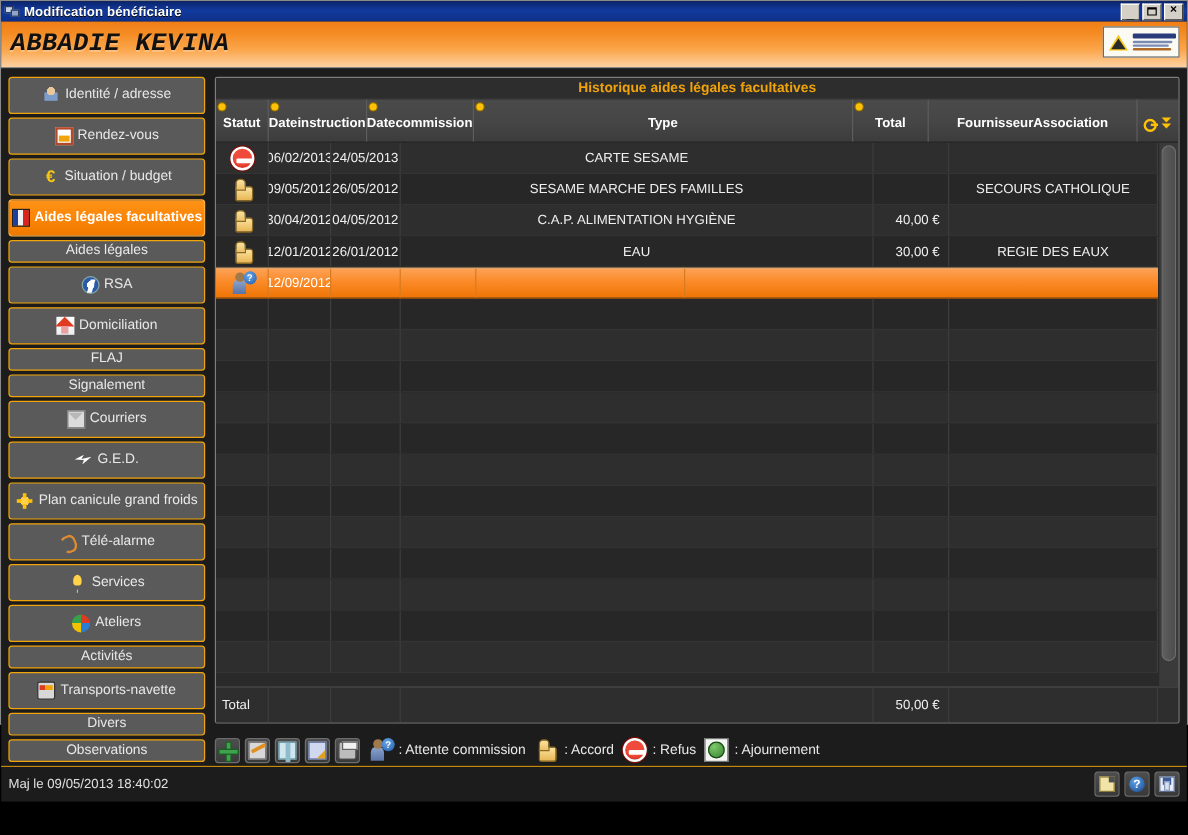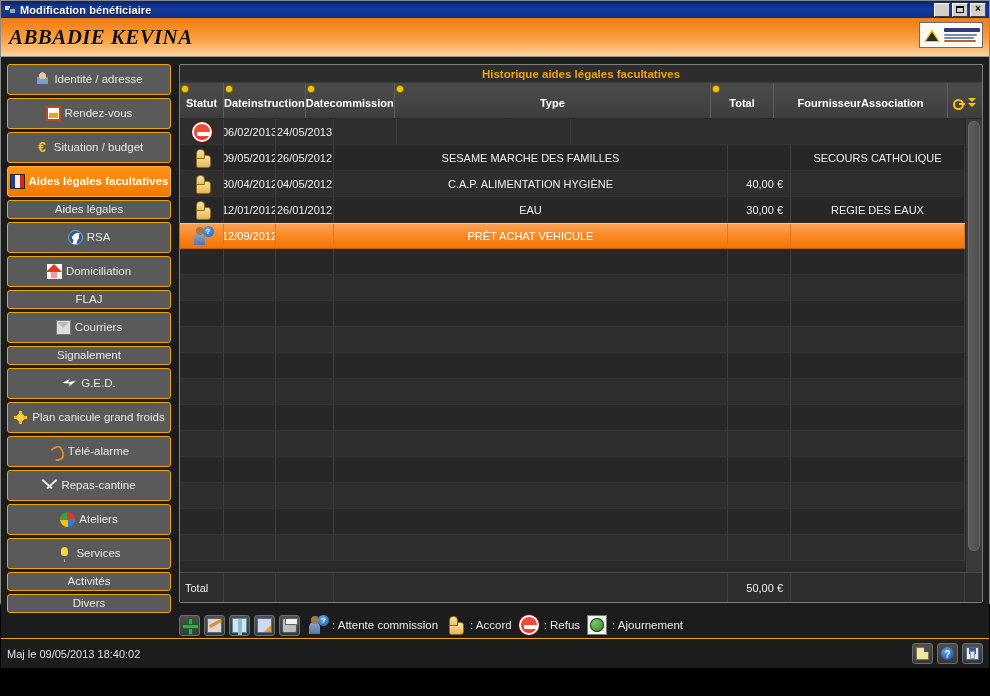--- a/index.html
+++ b/index.html
@@ -59,21 +59,21 @@
   .winbtn.close .gl { font-size: 10px; }
 
   
   .banner {
     height: 39px; flex: 0 0 39px;
     background: linear-gradient(180deg,#f07e16 0%, #f58b22 25%, #fba64b 62%, #fdd2a3 100%);
     border-bottom: 1px solid #9a9a9a;
     display: flex; align-items: center; position: relative;
   }
   .banner-name {
-    font-family: Liberation Serif, serif;
+    font-family: Liberation Mono, monospace;
     font-style: italic; font-weight: bold;
     font-size: 21px; color: #111;
     padding-left: 8px; letter-spacing: .4px;
     text-shadow: 0 1px 0 rgba(255,255,255,.25);
   }
   .banner-logo {
     position: absolute; right: 6px; top: 4px;
     width: 64px; height: 26px;
     background: #fbfbf4;
     border: 1px solid #6a6a6a;
@@ -453,56 +453,59 @@
           <span class="nav-ico ic-rsa"></span>
           <span class="nav-lbl">RSA</span>
         </div>
         <div class="nav-item tall">
           <span class="nav-ico ic-home"></span>
           <span class="nav-lbl">Domiciliation</span>
         </div>
         <div class="nav-item short">
           <span class="nav-lbl">FLAJ</span>
         </div>
+        <div class="nav-item short">
+          <span class="nav-lbl">Signalement</span>
+        </div>
         <div class="nav-item tall">
           <span class="nav-ico ic-mail"></span>
           <span class="nav-lbl">Courriers</span>
         </div>
-        <div class="nav-item short">
-          <span class="nav-lbl">Signalement</span>
-        </div>
         <div class="nav-item tall">
           <span class="nav-ico ic-ged"></span>
           <span class="nav-lbl">G.E.D.</span>
         </div>
         <div class="nav-item tall">
           <span class="nav-ico ic-sun"></span>
           <span class="nav-lbl">Plan canicule grand froids</span>
         </div>
         <div class="nav-item tall">
           <span class="nav-ico ic-phone"></span>
           <span class="nav-lbl">Télé-alarme</span>
         </div>
         <div class="nav-item tall">
-          <span class="nav-ico ic-fork"></span>
-          <span class="nav-lbl">Repas-cantine</span>
+          <span class="nav-ico ic-bulb"></span>
+          <span class="nav-lbl">Services</span>
         </div>
         <div class="nav-item tall">
           <span class="nav-ico ic-atel"></span>
           <span class="nav-lbl">Ateliers</span>
         </div>
-        <div class="nav-item tall">
-          <span class="nav-ico ic-bulb"></span>
-          <span class="nav-lbl">Services</span>
-        </div>
         <div class="nav-item short">
           <span class="nav-lbl">Activités</span>
         </div>
+        <div class="nav-item tall">
+          <span class="nav-ico ic-bus"></span>
+          <span class="nav-lbl">Transports-navette</span>
+        </div>
         <div class="nav-item short">
           <span class="nav-lbl">Divers</span>
+        </div>
+        <div class="nav-item short">
+          <span class="nav-lbl">Observations</span>
         </div>
       </div>
 
     <div class="content">
 
       <div class="panel">
 
         <div class="panel-title">Historique aides légales facultatives</div>
 
         <div class="thead">
@@ -533,20 +536,21 @@
         <div class="tbody-wrap">
           <div class="tbody">
               <div class="trow base">
                 <div class="td c-statut ctr">
                   <span class="st-ico">
                     <span class="st-refus" style="position: absolute; left: 1px; top: 1px;"></span>
                   </span>
                 </div>
                 <div class="td c-di ctr">06/02/2013</div>
                 <div class="td c-dc ctr">24/05/2013</div>
+                <div class="td c-type ctr">CARTE SESAME</div>
                 <div class="td c-total rgt"></div>
                 <div class="td c-four ctr"></div>
               </div>
               <div class="trow alt">
                 <div class="td c-statut ctr">
                   <span class="st-ico">
                     <span class="st-thumb" style="position: absolute; left: 1px; top: 1px;"></span>
                   </span>
                 </div>
                 <div class="td c-di ctr">09/05/2012</div>
@@ -583,21 +587,20 @@
                 <div class="td c-statut ctr">
                   <span class="st-ico">
                     <span class="st-att" style="position: absolute; left: 1px; top: 1px;">
                       <i class="head"></i>
                       <i class="q">?</i>
                     </span>
                   </span>
                 </div>
                 <div class="td c-di ctr">12/09/2012</div>
                 <div class="td c-dc ctr"></div>
-                <div class="td c-type ctr">PRÊT ACHAT VEHICULE</div>
                 <div class="td c-total rgt"></div>
                 <div class="td c-four ctr"></div>
               </div>
               <div class="trow alt">
                 <div class="td c-statut"></div>
                 <div class="td c-di"></div>
                 <div class="td c-dc"></div>
                 <div class="td c-type"></div>
                 <div class="td c-total"></div>
                 <div class="td c-four"></div>

